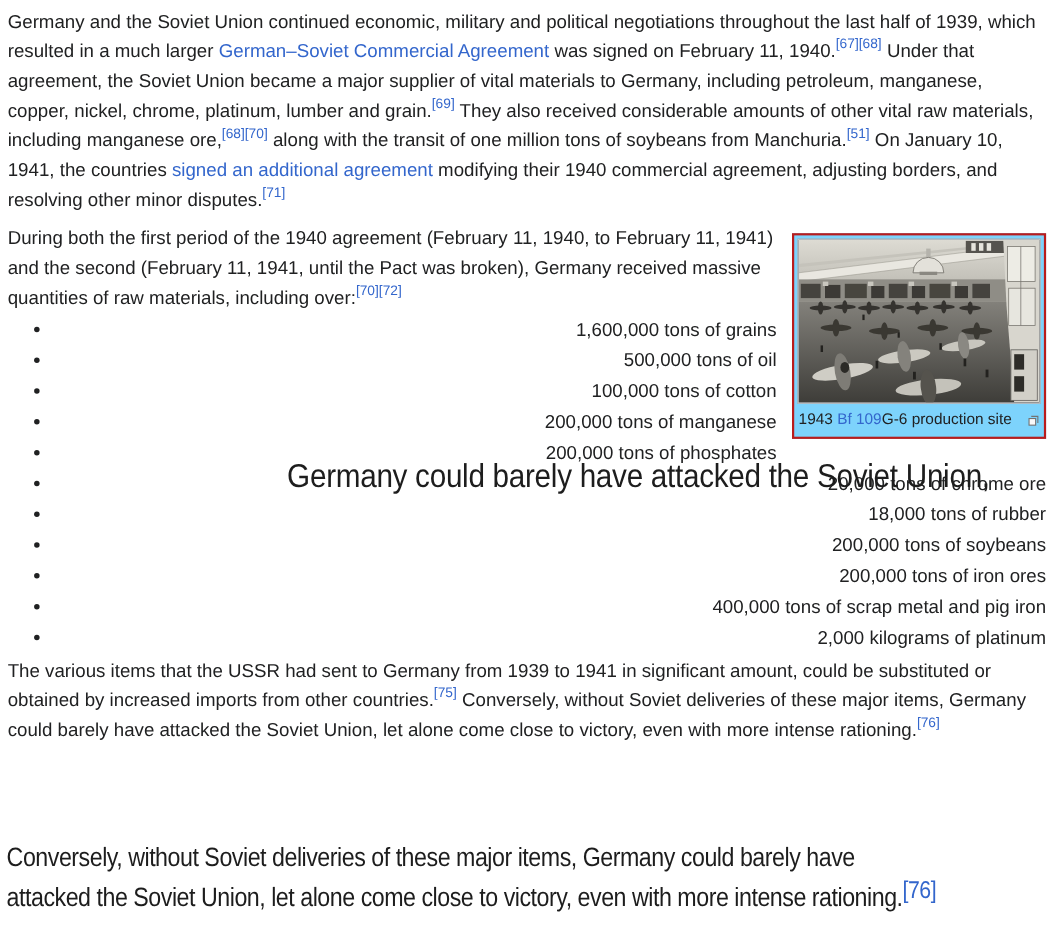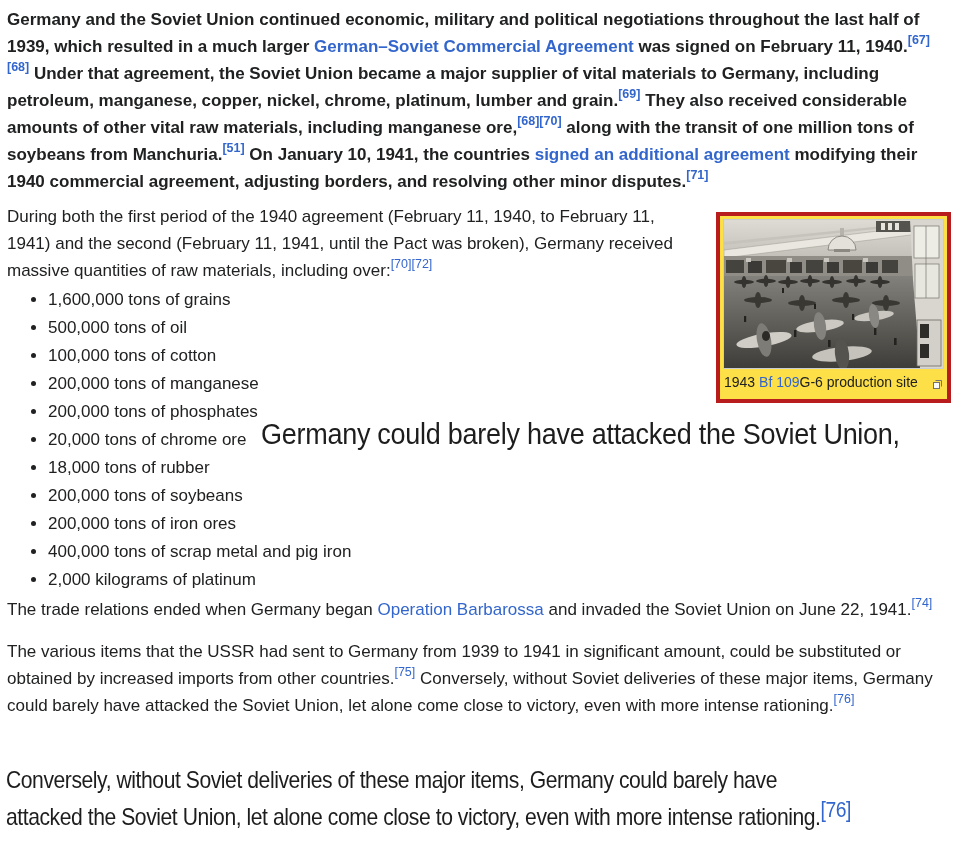--- a/index.html
+++ b/index.html
@@ -2,32 +2,32 @@
 <html><head>
 <meta charset="utf-8">
 <style>
   html,body{margin:0;padding:0;}
   body{
     width:955px;height:850px;background:#ffffff;position:relative;overflow:hidden;
     font-family:"Liberation Sans","DejaVu Sans",sans-serif;color:#202122;
   }
   .page{padding:6px 4px 0 7px;font-size:17px;line-height:27px;}
   p{margin:0;}
-  .p1{margin-bottom:8px;font-weight:bold;}
+  .p1{margin-bottom:8px;}
   .p3{margin-bottom:18px;}
   .p4{margin-bottom:15px;}
   a.wlink{color:#3366cc;text-decoration:none;cursor:pointer;}
   sup.cite{font-size:12.5px;line-height:0;position:relative;top:-1px;vertical-align:super;}
-  ul.materials{margin:2px 0 3px 0;padding:0 0 0 41px;list-style:disc;}
+  ul.materials{margin:2px 0 3px 0;padding:0 0 0 41px;list-style:disc;text-align:right;}
   ul.materials li{line-height:27px;margin-bottom:1px;}
 
   
   .thumb{
     float:right;width:221px;margin:9px 0 10px 14px;padding:3px;
-    border:4px solid #b91c1c;background:#fde047;box-sizing:content-box;
+    border:2px solid #b91c1c;background:#7dd3fc;box-sizing:content-box;
   }
   .thumb-img{width:219px;height:148px;border:1px solid #c8ccd1;background:#777;overflow:hidden;cursor:pointer;}
   .thumb-img svg{display:block;}
   .thumb-caption{font-size:14px;line-height:1.4;padding:4px 1px 1px 1px;color:#202122;}
   .magnify{float:right;margin:3px 0 0 5px;cursor:pointer;}
 
   
   .big-mid{
     position:absolute;left:261px;top:417px;white-space:nowrap;
     font-size:30px;letter-spacing:-0.3px;color:#1d1d1d;
@@ -172,21 +172,20 @@
       <li>200,000 tons of phosphates</li>
       <li>20,000 tons of chrome ore</li>
       <li>18,000 tons of rubber</li>
       <li>200,000 tons of soybeans</li>
       <li>200,000 tons of iron ores</li>
       <li>400,000 tons of scrap metal and pig iron</li>
       <li>2,000 kilograms of platinum</li>
     </ul>
 
 
-  <p class="p4"><span>The trade relations ended when Germany began </span><a class="wlink" href="#">Operation Barbarossa</a><span> and invaded the Soviet Union on June 22, 1941.</span><sup class="cite"><a class="wlink" href="#">[74]</a></sup></p>
 
   <p class="p5"><span>The various items that the USSR had sent to Germany from 1939 to 1941 in significant amount, could be substituted or obtained by increased imports from other countries.</span><sup class="cite"><a class="wlink" href="#">[75]</a></sup><span> Conversely, without Soviet deliveries of these major items, Germany could barely have attacked the Soviet Union, let alone come close to victory, even with more intense rationing.</span><sup class="cite"><a class="wlink" href="#">[76]</a></sup></p>
 
 </div>
 
 <div class="big-mid"><span>Germany could barely have attacked the Soviet Union,</span></div>
 
 <div class="big-bottom"><span>Conversely, without Soviet deliveries of these major items, Germany could barely have</span><br><span>attacked the Soviet Union, let alone come close to victory, even with more intense rationing.</span><a class="wlink bigcite" href="#">[76]</a></div>
 
 </body></html>

